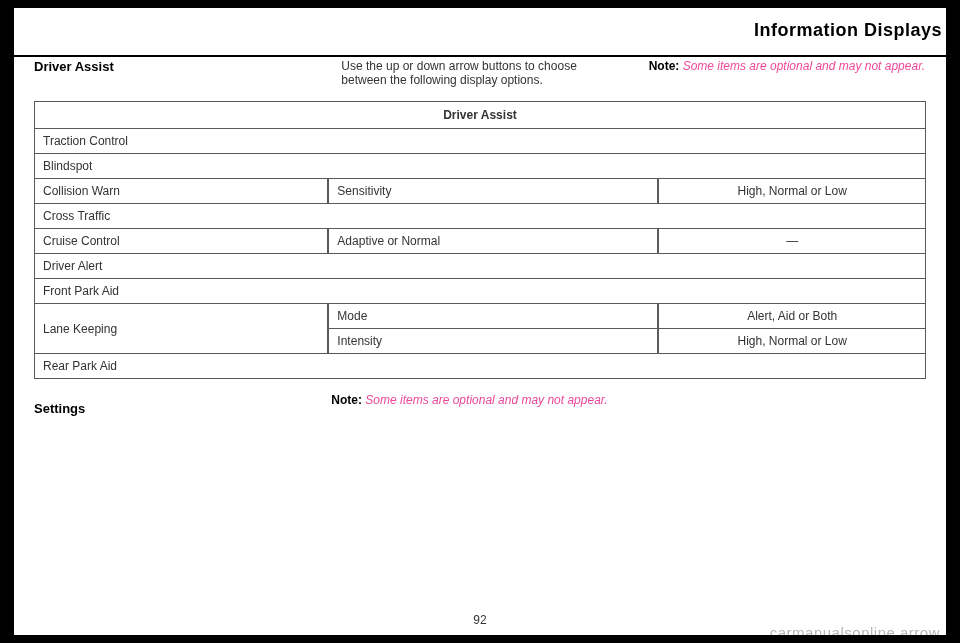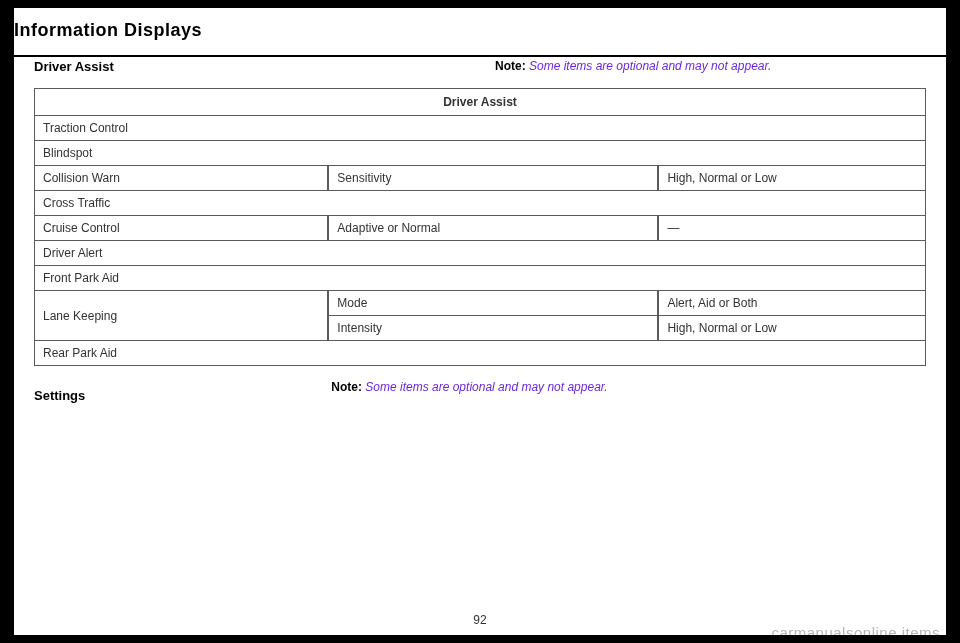--- a/index.html
+++ b/index.html
@@ -11,25 +11,25 @@
       width: 960px;
       height: 643px;
       background: #fff;
       font-family: Arial, Helvetica, sans-serif;
       position: relative;
       border: 14px solid #000;
       border-top-width: 8px;
       border-bottom-width: 8px;
     }
     .page-title {
-      text-align: left;
+      text-align: right;
       font-weight: 900;
       font-size: 18px;
       letter-spacing: 0.5px;
-      padding: 12px 13px 14px 0;
+      padding: 12px 4px 14px 0;
       border-bottom: 2px solid #000;
     }
     .content {
       padding: 2px 20px 10px 20px;
     }
     .columns {
       display: flex;
       gap: 30px;
       font-size: 12px;
       color: #333;
@@ -42,21 +42,21 @@
       font-weight: 900;
       font-size: 13px;
       color: #000;
     }
     .note-label {
       font-weight: 900;
       color: #000;
     }
     .note-text {
       font-style: italic;
-      color: #6d28d9;
+      color: #ec4899;
     }
     table.da {
       width: 100%;
       border-collapse: separate;
       border-spacing: 0;
       font-size: 12px;
       color: #333;
     }
     table.da th {
       font-weight: 900;
@@ -66,21 +66,21 @@
       background: #fff;
     }
     table.da td {
       padding: 5px 8px;
       border-left: 1px solid #5a5a5a;
       border-right: 1px solid #5a5a5a;
       border-bottom: 1px solid #5a5a5a;
       vertical-align: middle;
     }
     table.da td.center {
-      text-align: left;
+      text-align: center;
     }
     .below {
       display: flex;
       font-size: 12px;
       color: #333;
       margin-top: 14px;
     }
     .below .col {
       flex: 1;
     }
@@ -112,20 +112,23 @@
 </head>
 <body>
 
 <div class="page-title">Information Displays</div>
 
 <div class="content">
 
   <div class="columns">
     <div class="col">
       <span class="section-head">Driver Assist</span>
+    </div>
+    <div class="col">
+      <span>Use the up or down arrow buttons to choose between the following display options.</span>
     </div>
     <div class="col">
       <span class="note-label">Note:</span><span class="note-text"> Some items are optional and may not appear.</span>
     </div>
   </div>
 
   <table class="da">
     <tbody>
         <tr>
       <th colspan="3">Driver Assist</th>
@@ -176,13 +179,13 @@
     </div>
     <div class="col">
       <span class="note-label">Note:</span><span class="note-text"> Some items are optional and may not appear.</span>
     </div>
     <div class="col"></div>
   </div>
 
 </div>
 
 <div class="page-num">92</div>
-<div class="watermark">carmanualsonline.items</div>
+<div class="watermark">carmanualsonline.arrow</div>
 
 </body></html>

